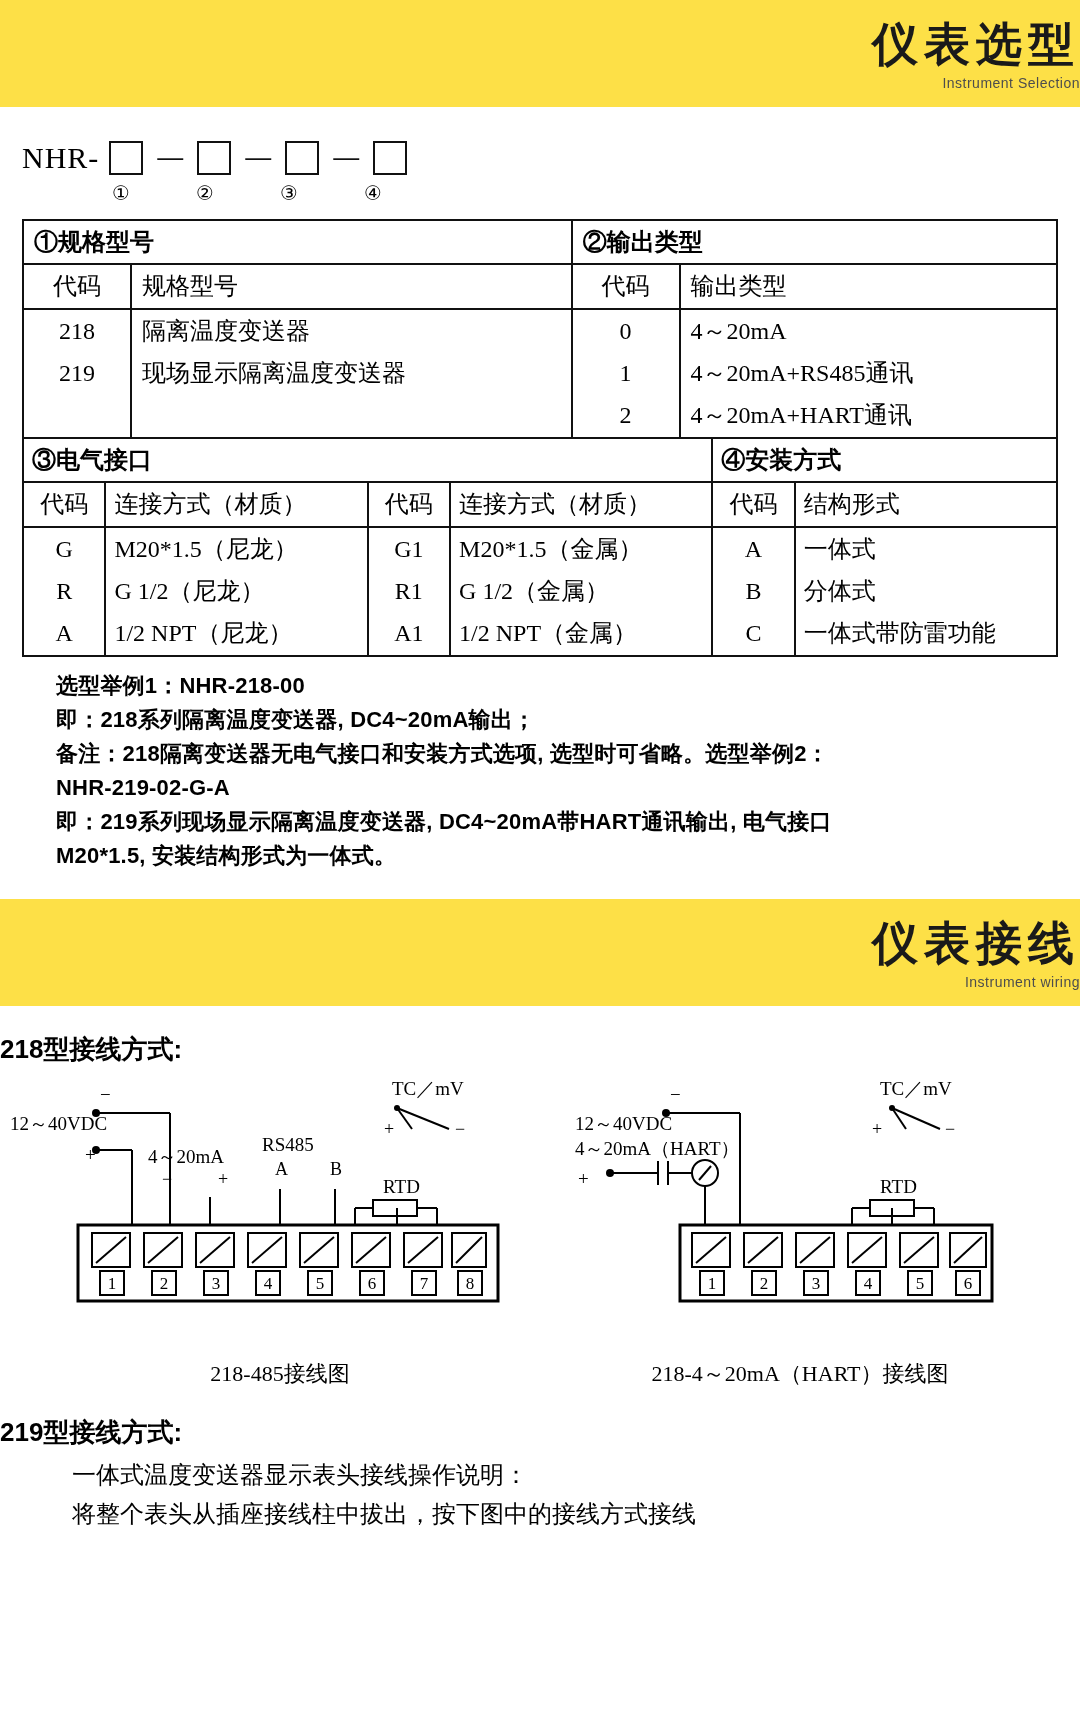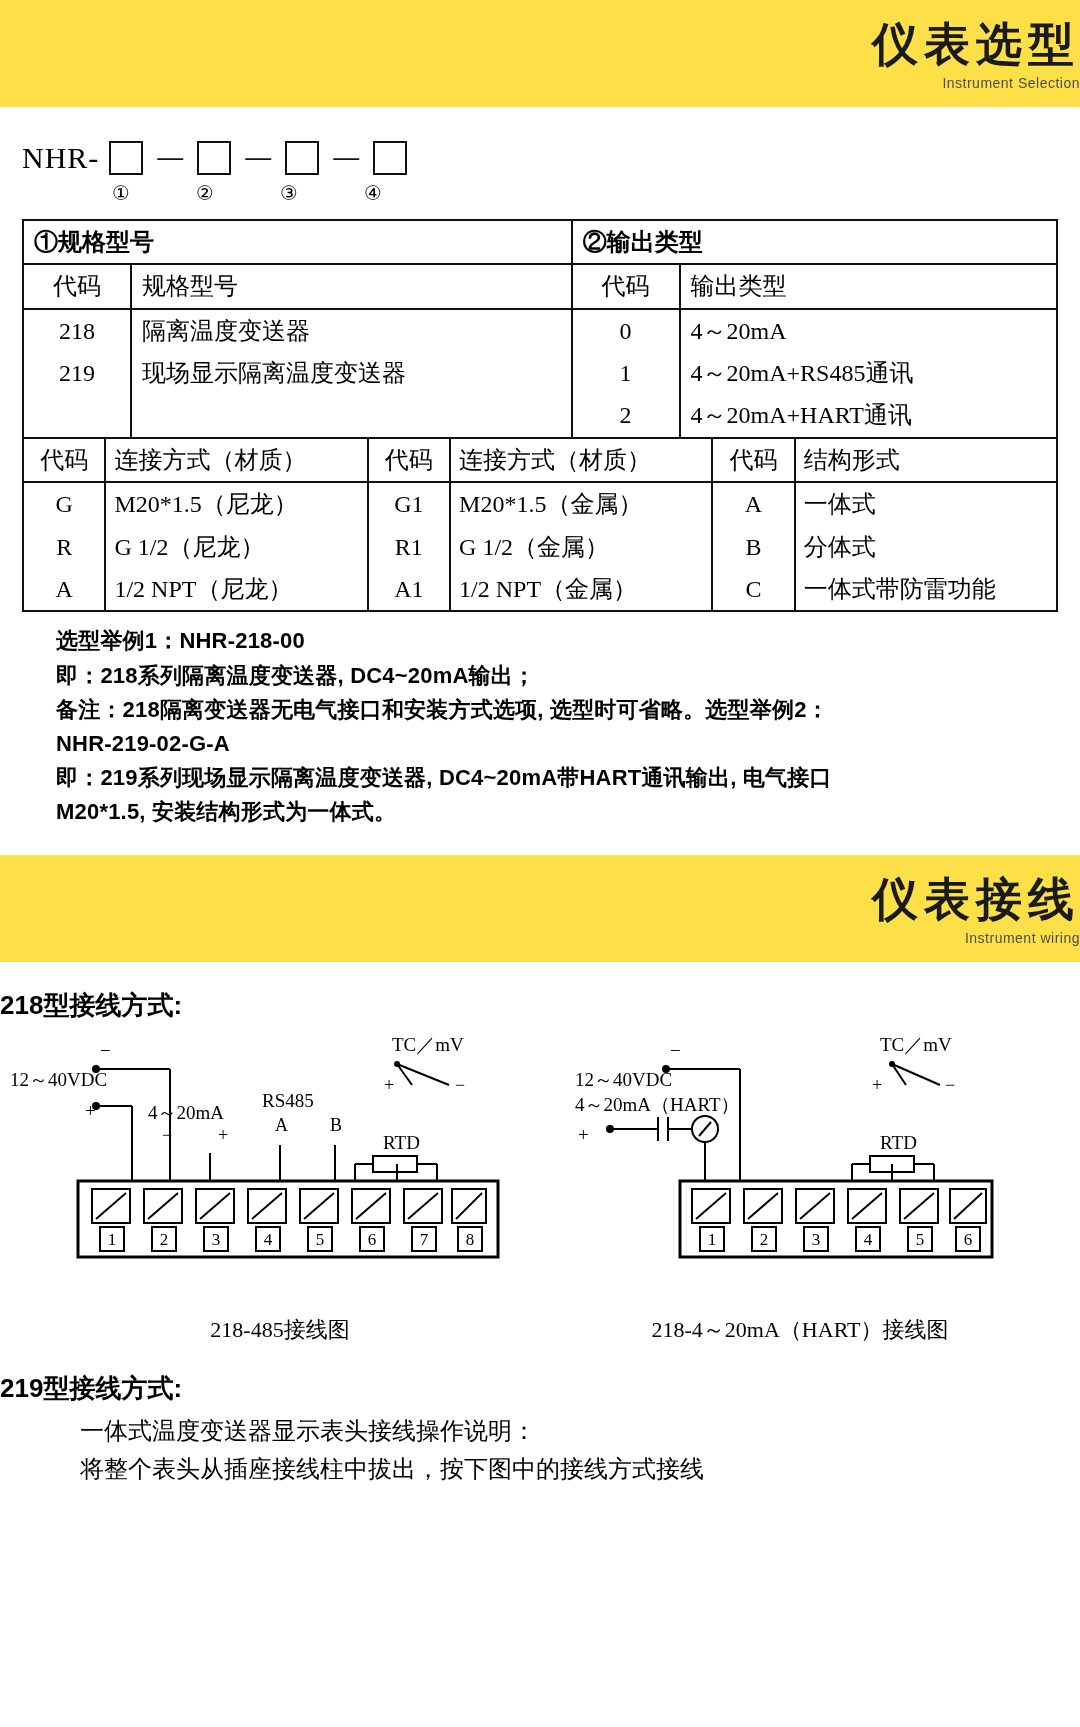--- a/index.html
+++ b/index.html
@@ -108,21 +108,20 @@
   .wiring { padding:26px 0 0 0; }
   .wire-title {
     font-size:26px;
     font-weight:bold;
     margin-bottom:6px;
   }
   .wire-sub {
     font-size:24px;
     padding-left:72px;
     line-height:1.6;
-    margin-left:8px;
   }
   .diagram-row { display:flex; justify-content:flex-start; }
   .cap {
     text-align:center;
     font-size:22px;
     font-family:"Liberation Serif","DejaVu Serif",serif;
     margin-top:12px;
   }
   svg text {
     font-family:"Liberation Serif","DejaVu Serif",serif;
@@ -186,20 +185,24 @@
         <td class="center" style="border-top:none">&nbsp;</td>
         <td style="border-top:none">&nbsp;</td>
         <td class="center" style="border-top:none">2</td>
         <td style="border-top:none">4～20mA+HART通讯</td>
       </tr>
     </tbody>
       </table>
 
     <table class="spec2">
       <tbody>
+          <tr>
+        <td class="hdr" colspan="4">③电气接口</td>
+        <td class="hdr" colspan="2">④安装方式</td>
+      </tr>
       <tr>
         <td class="center">代码</td>
         <td>连接方式（材质）</td>
         <td class="center">代码</td>
         <td>连接方式（材质）</td>
         <td class="center">代码</td>
         <td>结构形式</td>
       </tr>
       <tr>
         <td class="center" style="border-bottom:none">G</td>

